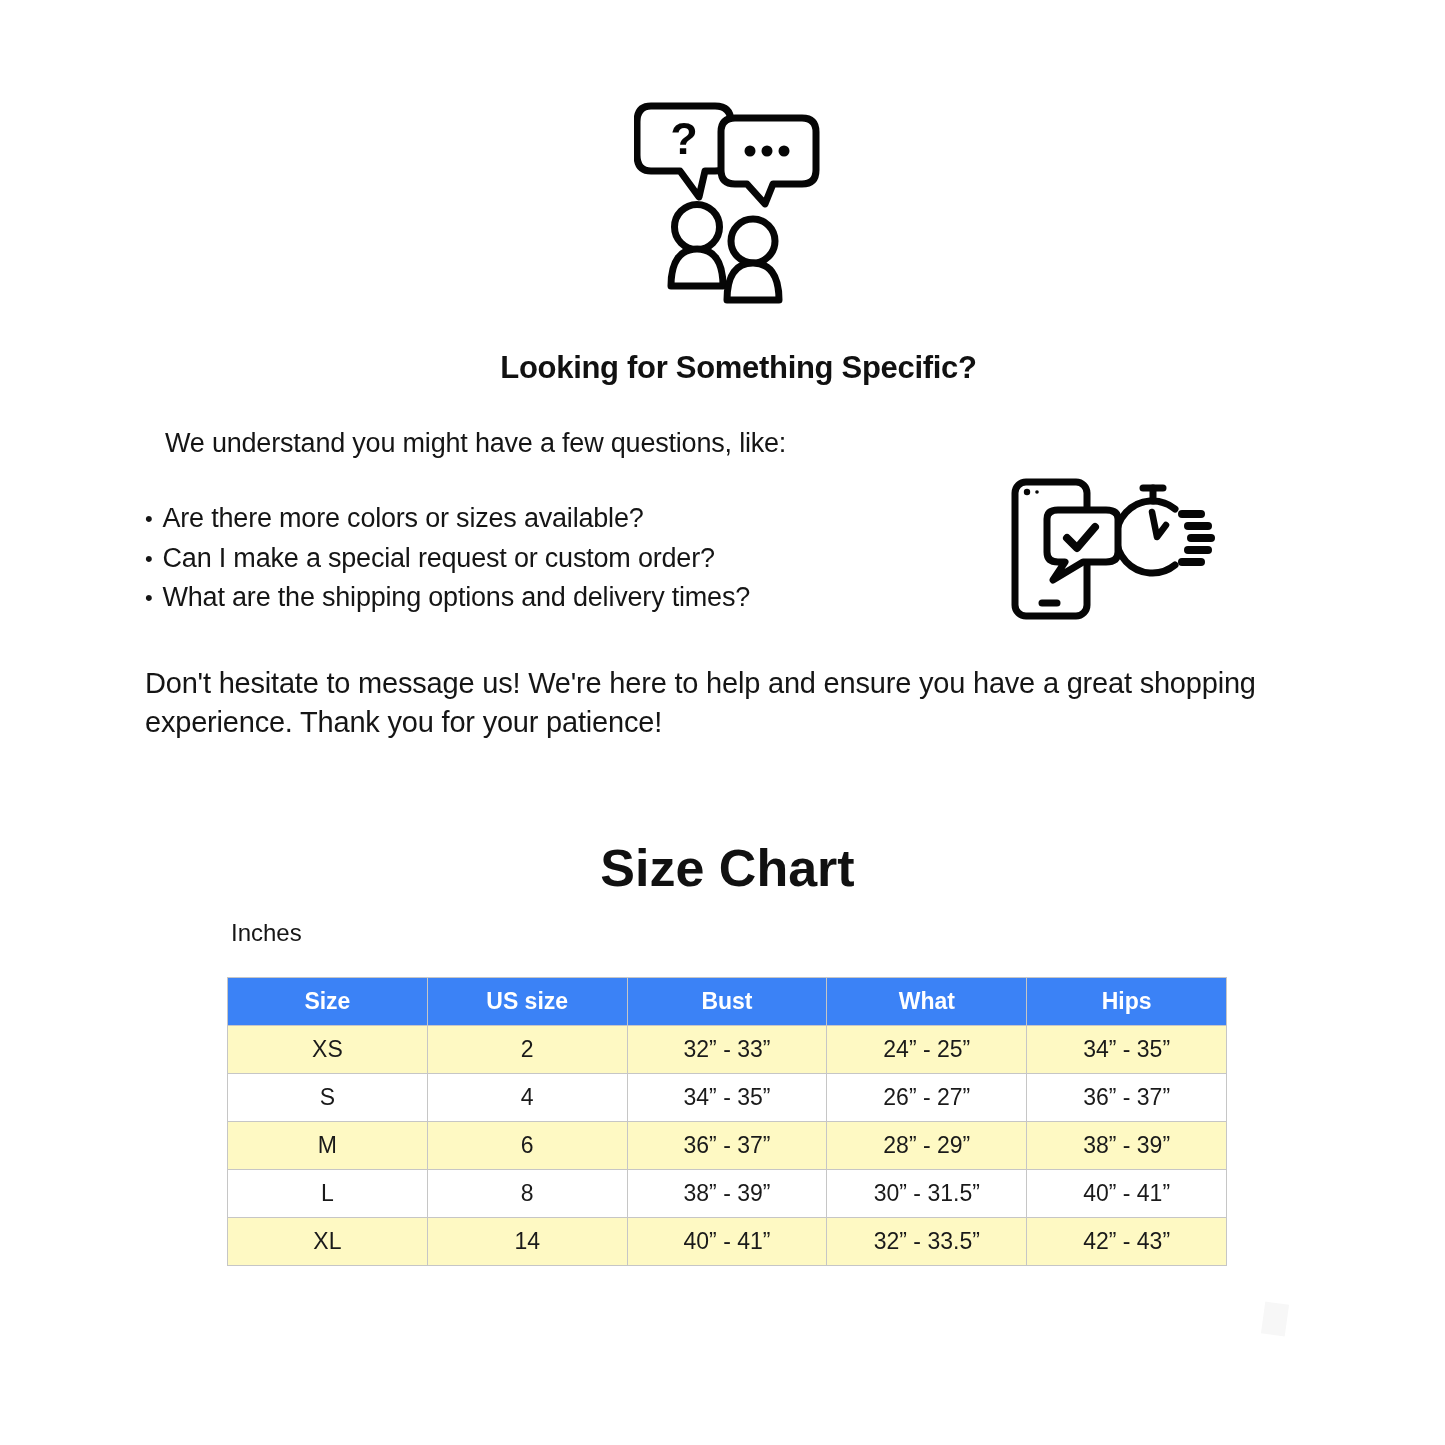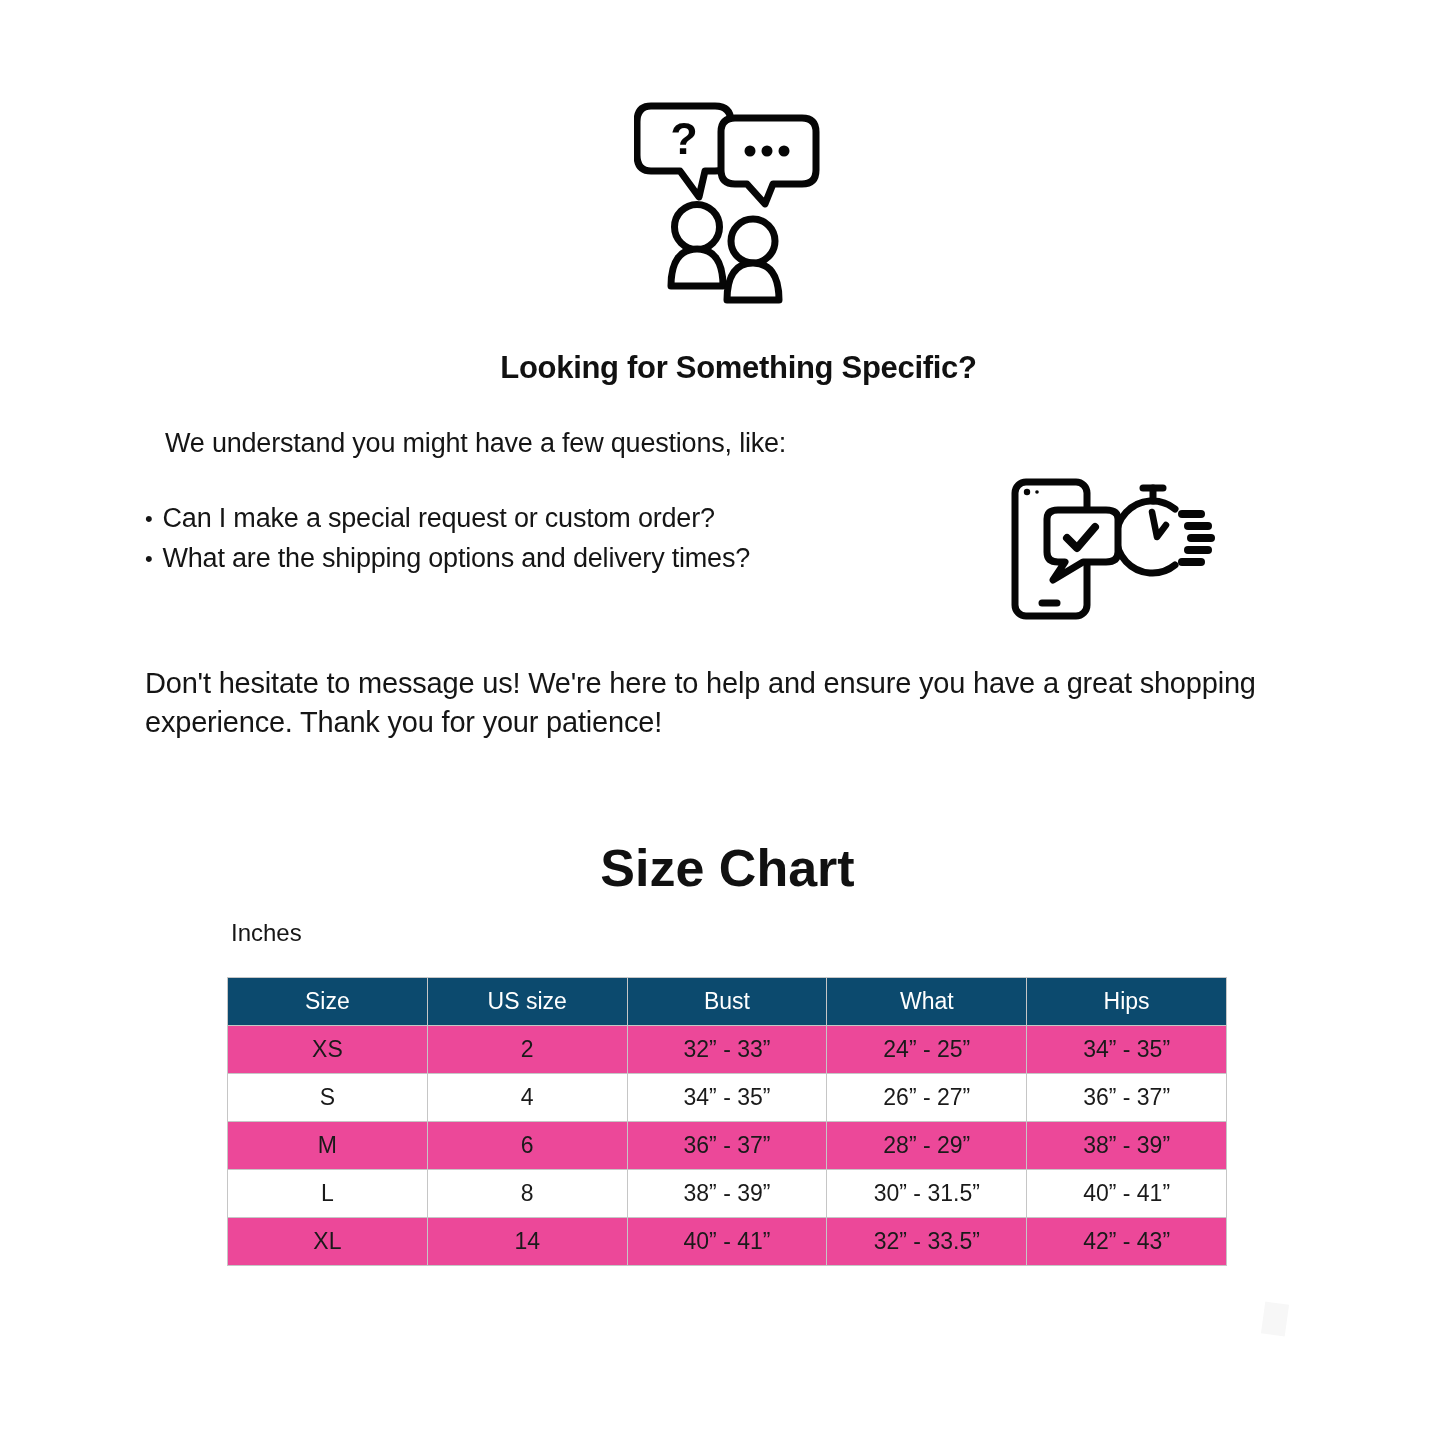--- a/index.html
+++ b/index.html
@@ -36,23 +36,23 @@
     border-collapse:collapse;table-layout:fixed;
     font-size:23px;color:#1a1a1a;
   }
   .size-table th, .size-table td{
     border:1px solid #c6c6c6;
     height:47px;
     text-align:center;vertical-align:middle;
     padding:0;
   }
   .size-table th{
-    background:#0c4a6e;color:#ffffff;font-weight:normal;
+    background:#3b82f6;color:#ffffff;font-weight:bold;
   }
-  .size-table tr.alt td{background:#ec4899;}
+  .size-table tr.alt td{background:#fef9c3;}
   .size-table tr.plain td{background:#ffffff;}
   .watermark{
     left:1263px;top:1303px;width:24px;height:32px;
     background:#f7f7f7;transform:rotate(8deg);
   }
   svg .stroked{stroke:#060606;fill:#ffffff;stroke-width:7;stroke-linejoin:round;}
   svg .lined{stroke:#060606;fill:none;stroke-width:7;stroke-linecap:round;stroke-linejoin:round;}
 </style>
 </head>
 <body>
@@ -70,20 +70,23 @@
     <path class="stroked" d="M37,184 C37,158 47,147 63,147 C79,147 89,158 89,184 Z"></path>
     <circle class="stroked" cx="119" cy="139" r="22"></circle>
     <path class="stroked" d="M93,198 C93,172 103,161 119,161 C135,161 145,172 145,198 Z"></path>
   </svg>
 
   <div class="abs page-heading">Looking for Something Specific?</div>
 
   <div class="abs intro-text">We understand you might have a few questions, like:</div>
 
   <div class="abs bullet-list">
+    <div class="bullet-item">
+      <span class="bullet-dot">•</span><span>Are there more colors or sizes available?</span>
+    </div>
     <div class="bullet-item">
       <span class="bullet-dot">•</span><span>Can I make a special request or custom order?</span>
     </div>
     <div class="bullet-item">
       <span class="bullet-dot">•</span><span>What are the shipping options and delivery times?</span>
     </div>
   </div>
 
   <svg class="abs quick-reply-icon" viewBox="0 0 212 152" xmlns="http://www.w3.org/2000/svg">
     <rect class="stroked" x="8" y="10" width="72" height="134" rx="11"></rect>

